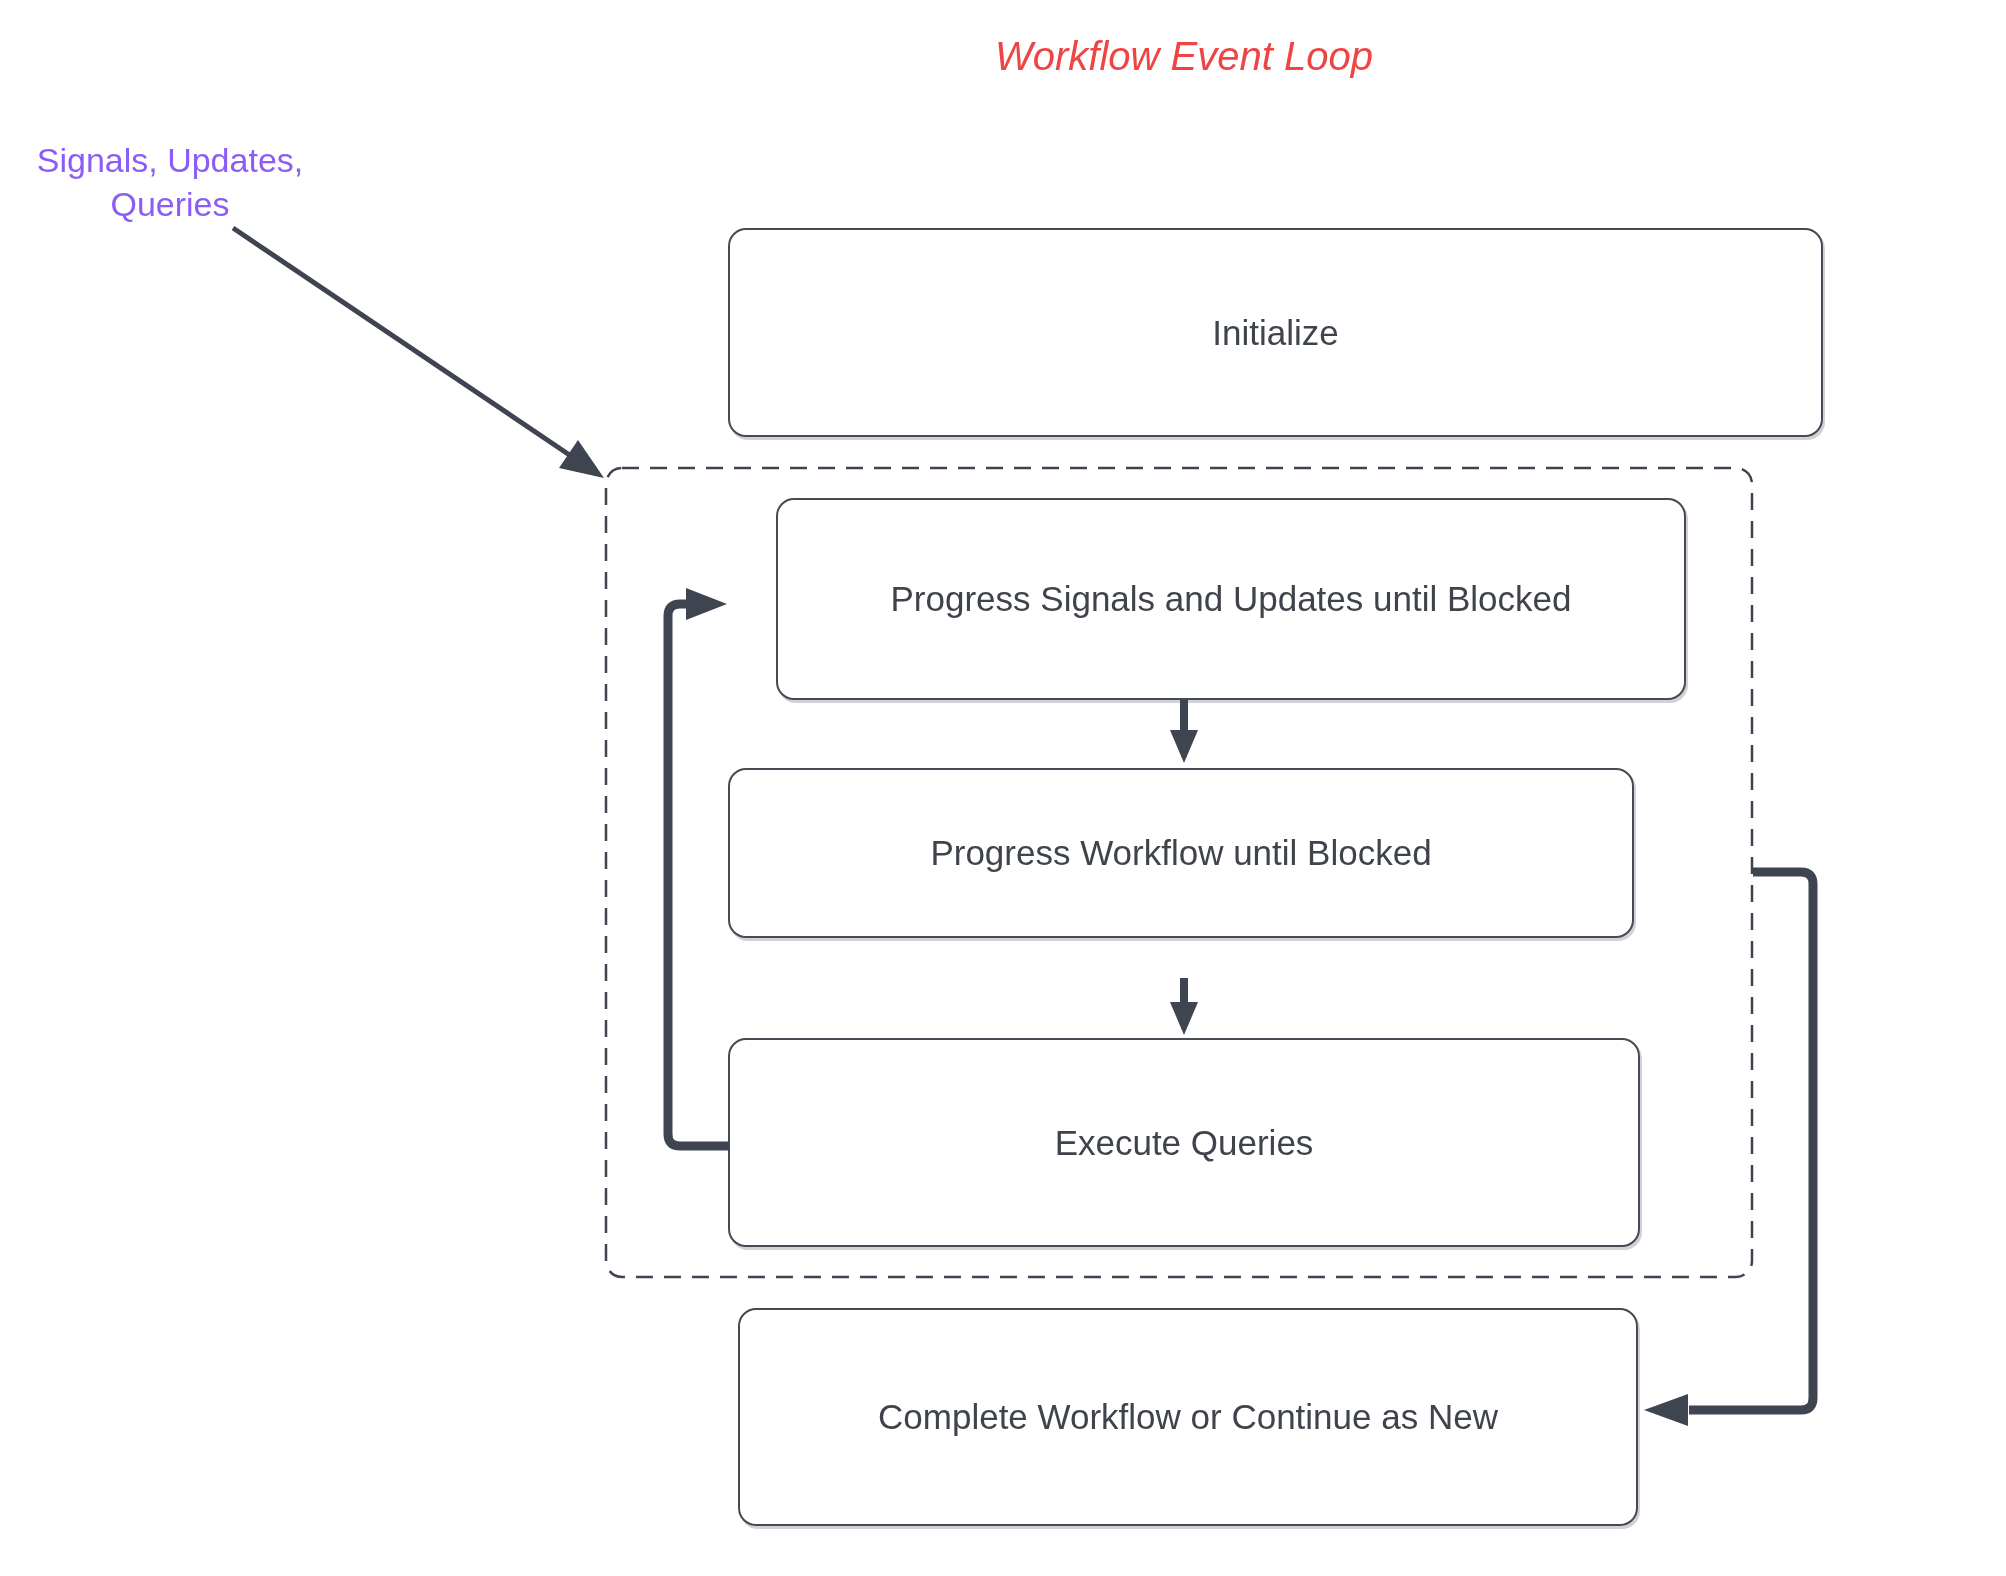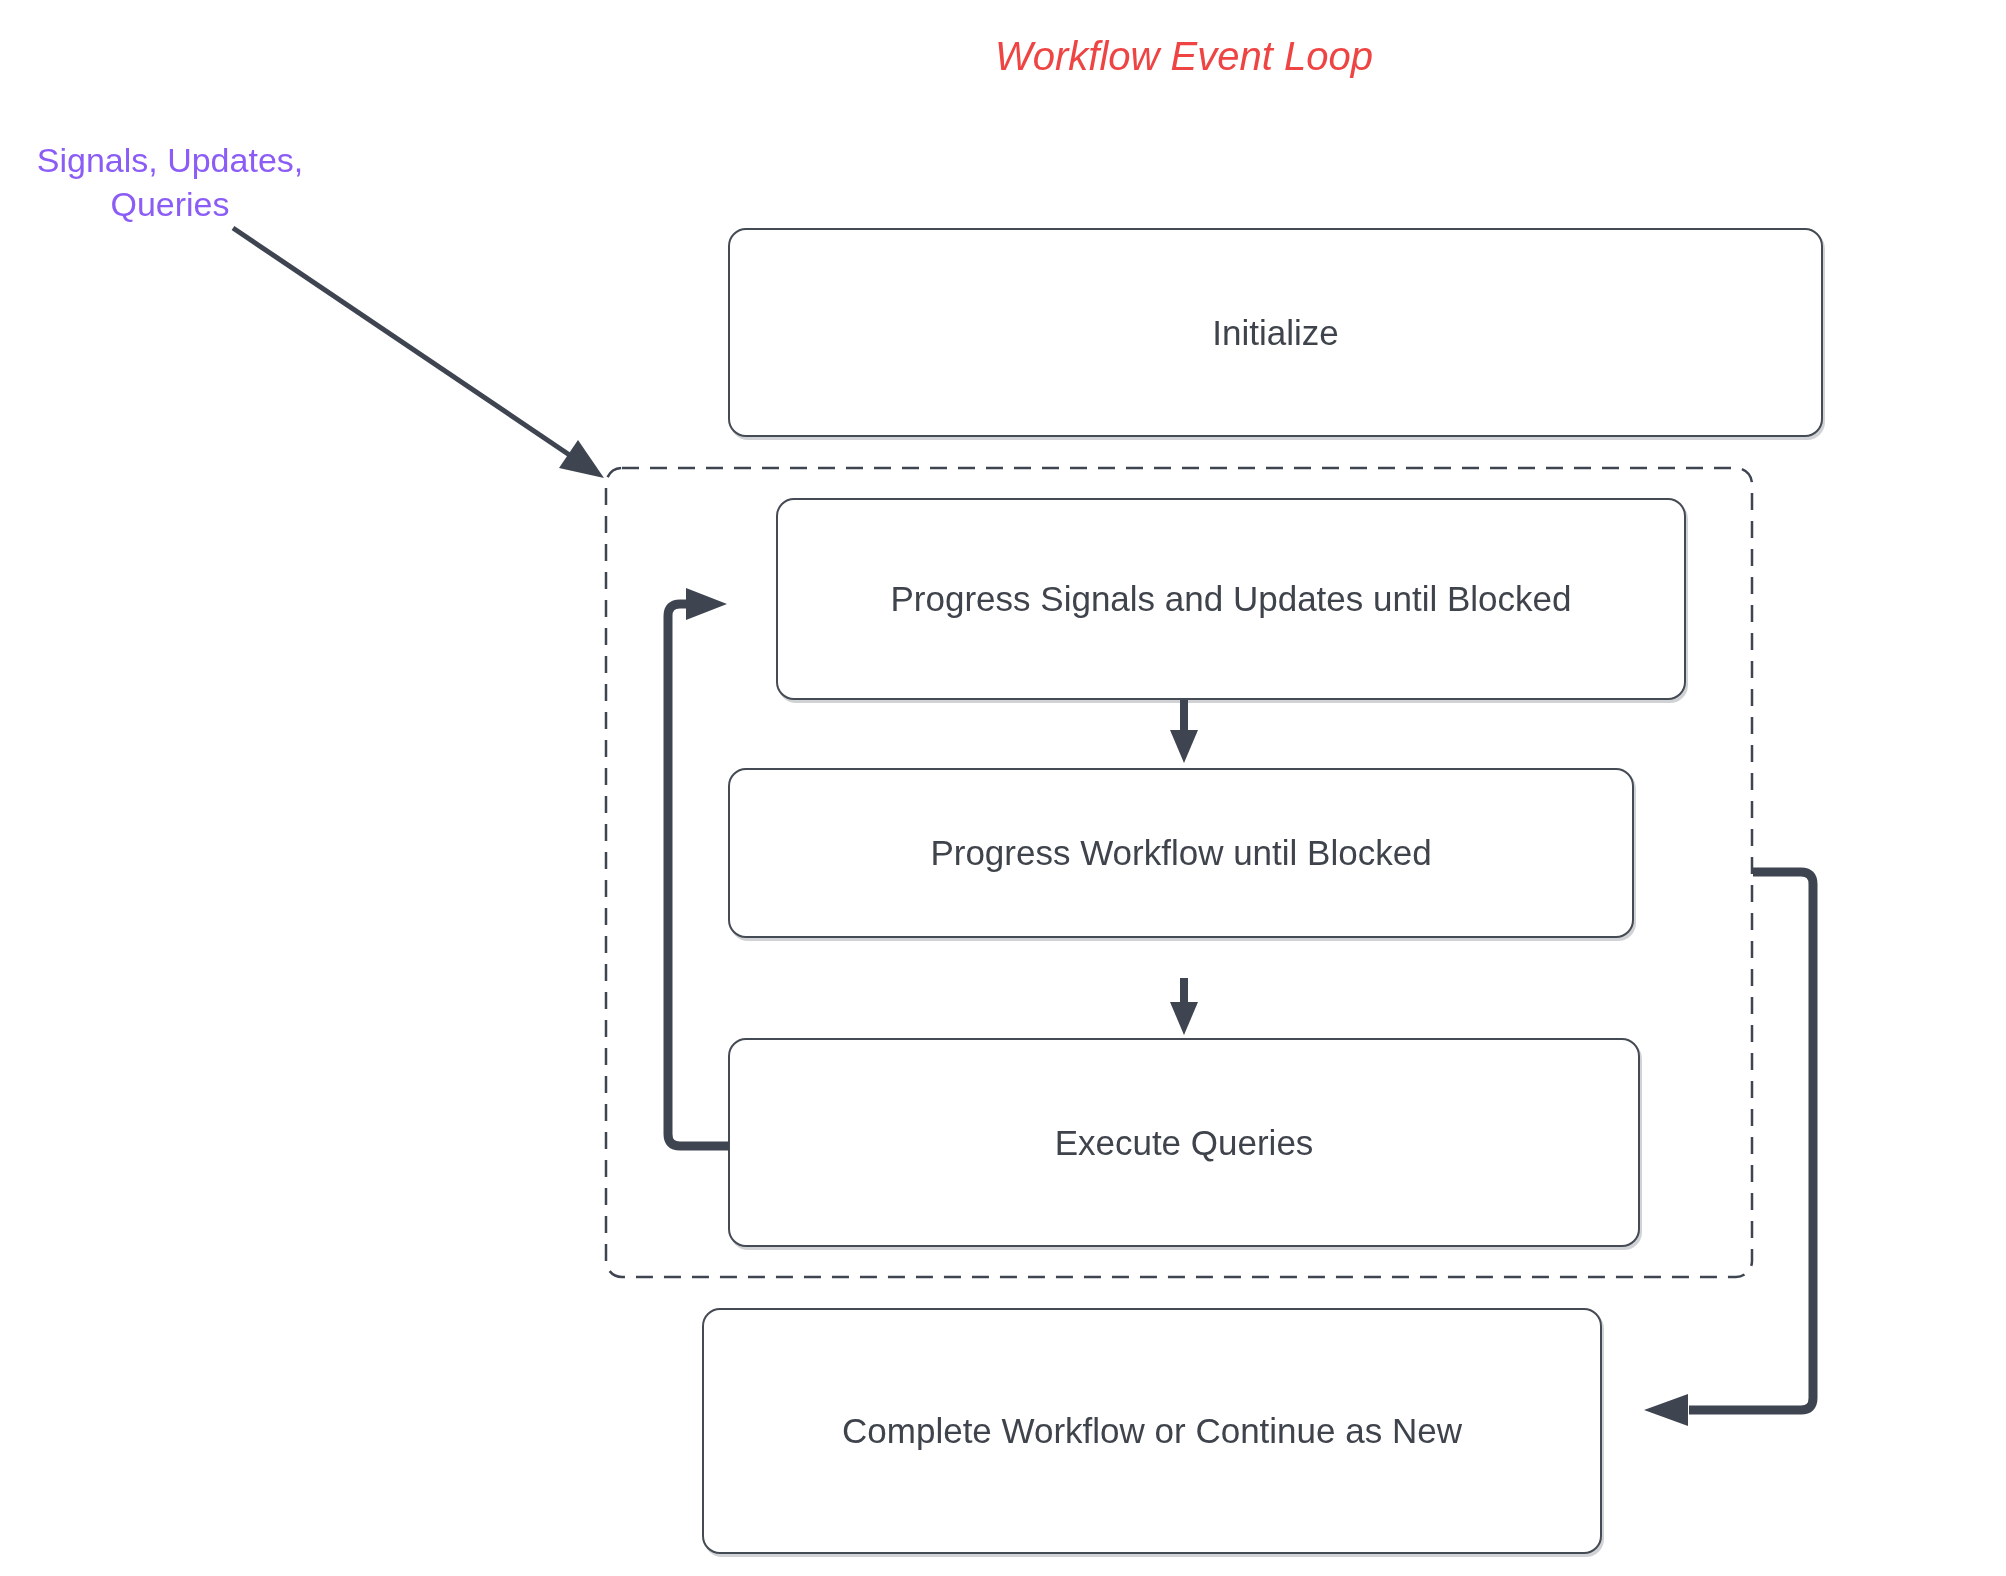--- a/index.html
+++ b/index.html
@@ -48,21 +48,21 @@
     justify-content: center;
     text-align: center;
     font-size: 35px;
     color: #3f434b;
     padding: 0 30px;
   }
   .node-initialize        { left: 728px; top: 228px;  width: 1095px; height: 209px; }
   .node-progress-signals  { left: 728px; top: 498px;  width: 910px; height: 202px; margin-left: 48px; }
   .node-progress-workflow { left: 728px; top: 768px;  width: 906px; height: 170px; }
   .node-execute-queries   { left: 728px; top: 1038px; width: 912px; height: 209px; }
-  .node-complete          { left: 702px; top: 1308px; width: 900px; height: 246px; }
+  .node-complete          { left: 738px; top: 1308px; width: 900px; height: 218px; }
   svg.edges {
     position: absolute;
     left: 0;
     top: 0;
     width: 2006px;
     height: 1576px;
     pointer-events: none;
   }
 </style>
 </head>

